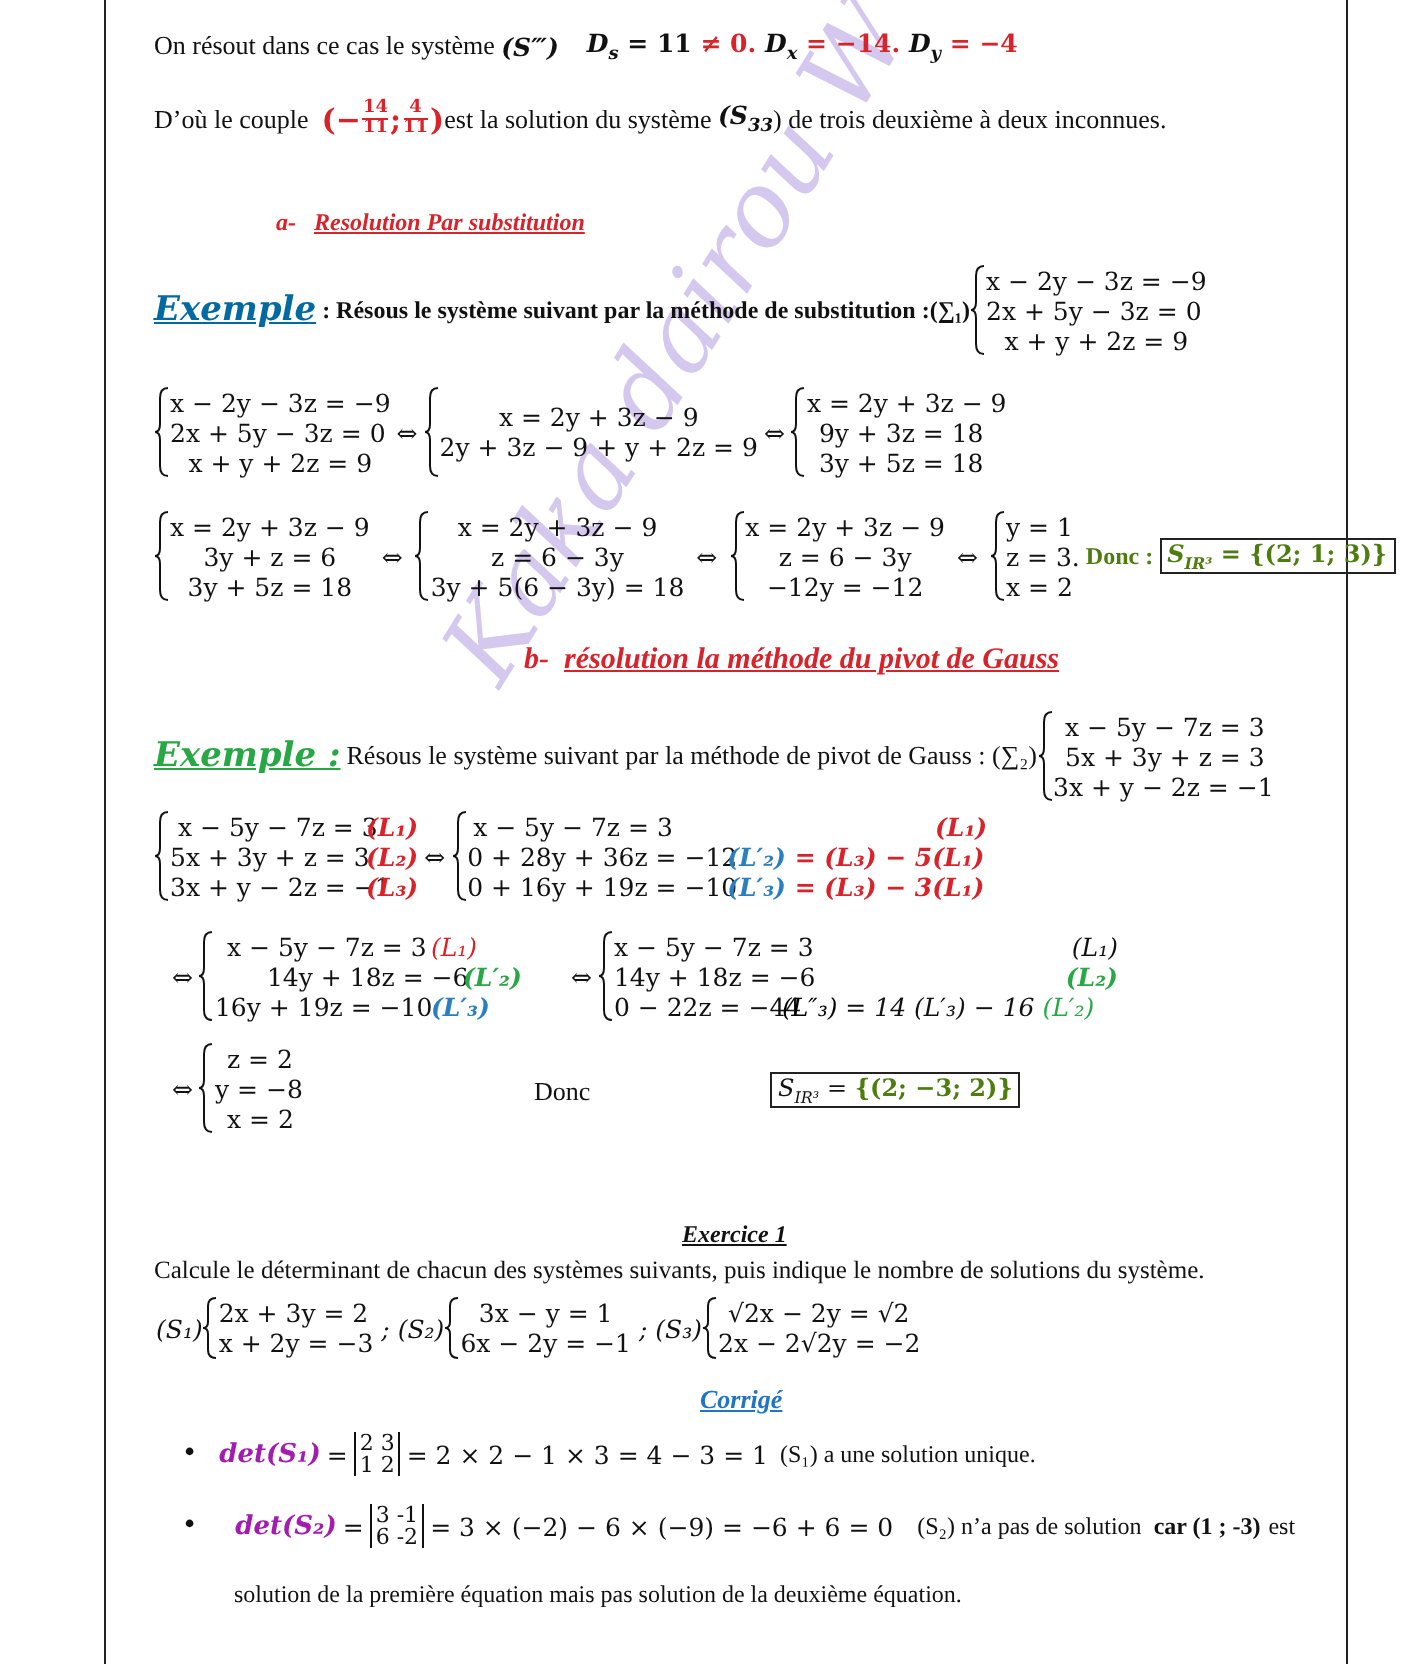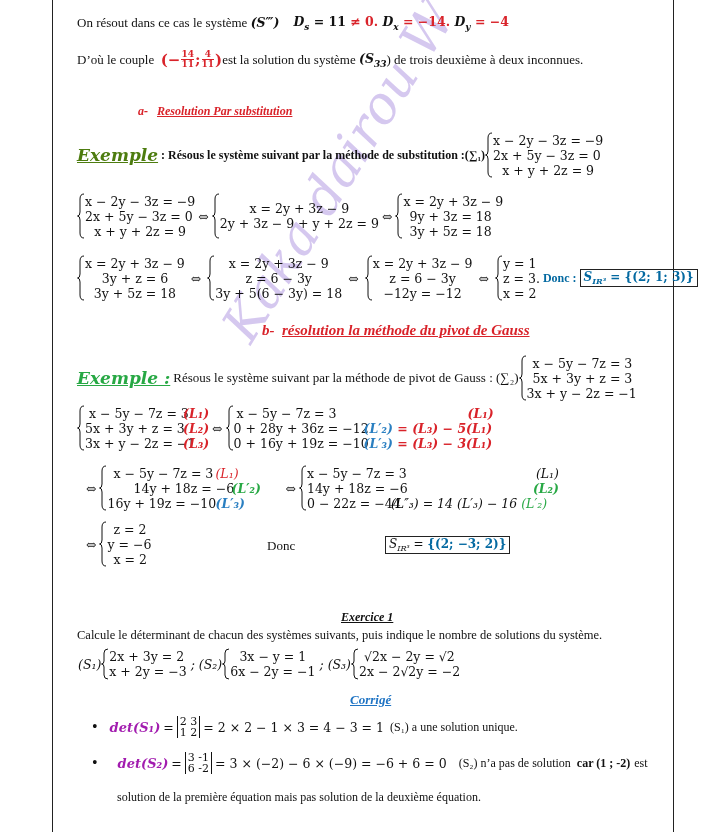--- a/index.html
+++ b/index.html
@@ -5,31 +5,31 @@
   html,body{margin:0;padding:0;background:#fff;}
   body{width:708px;height:832px;position:relative;overflow:hidden;font-family:"Liberation Serif",serif;color:#111;font-size:13px;}
   .page{position:absolute;left:52px;top:-2px;width:620px;height:840px;border-left:1.5px solid #222;border-right:1.5px solid #222;}
   .abs{position:absolute;white-space:nowrap;}
   .m{font-family:"DejaVu Serif","Liberation Serif",serif;font-size:12.5px;}
   .mi{font-style:italic;}
   .red{color:#d9232a;}
   .blue{color:#2a7fc1;}
   .green{color:#27a844;}
   .olive{color:#000000;}
-  .darkred{color:#0369a1;}
+  .darkred{color:#4d7c0f;}
   .b{font-weight:bold;}
   .sys{display:inline-flex;align-items:stretch;vertical-align:middle;}
   .brace{display:flex;align-items:center;font-size:0;}
   .brace svg{display:block;}
   .lines{display:flex;flex-direction:column;justify-content:center;line-height:15px;font-family:"DejaVu Serif",serif;font-size:12.5px;}
   .lines div{white-space:nowrap;}
   .c{text-align:center;}
   .title-red{color:#d9232a;font-weight:bold;font-style:italic;}
   .ul{text-decoration:underline;}
-  .ex-blue{color:#4d7c0f;font-style:italic;font-weight:bold;font-size:17px;font-family:"DejaVu Serif",serif;text-decoration:underline;}
+  .ex-blue{color:#0369a1;font-style:italic;font-weight:bold;font-size:17px;font-family:"DejaVu Serif",serif;text-decoration:underline;}
   .ex-green{color:#27a844;font-style:italic;font-weight:bold;font-size:17px;font-family:"DejaVu Serif",serif;text-decoration:underline;}
   .boxed{border:1.2px solid #222;padding:0 3px;}
   .watermark{position:absolute;left:210px;top:320px;color:#c8b6ea;font-family:"DejaVu Serif",serif;font-style:italic;font-size:52px;transform:rotate(-58deg);transform-origin:left top;opacity:0.75;white-space:nowrap;pointer-events:none;}
   .mat{display:inline-flex;flex-direction:column;border-left:1px solid #111;border-right:1px solid #111;padding:0 2px;line-height:11px;font-size:11px;vertical-align:middle;}
   .det{font-family:"DejaVu Serif",serif;font-weight:bold;font-style:italic;color:#a21caf;font-size:13px;}
   .bullet{font-size:16px;color:#111;}
 </style>
 </head>
 <body>
 
@@ -280,21 +280,21 @@
 <div class="abs" style="left:86px;top:521px;display:flex;align-items:center;">
   <span class="m" style="margin-right:3px;">⇔</span>
   <span class="sys">
     <span class="brace">
         <svg width="8" height="46" viewBox="0 0 8 46">
           <path d="M7 1 Q3 1 3 6 L3 19 Q3 23 0.5 23 Q3 23 3 27 L3 40 Q3 45 7 45" fill="none" stroke="#111" stroke-width="1"></path>
         </svg>
       </span>
     <span class="lines">
         <div style="padding-left:6px">z = 2</div>
-        <div>y = −6</div>
+        <div>y = −8</div>
         <div style="padding-left:6px">x = 2</div>
       </span>
   </span>
 </div>
 <div class="abs" style="left:267px;top:538px;text-align:center;">Donc</div>
 <div class="abs boxed m" style="left:385px;top:536px;font-size:12px;">
   <span class="mi">S</span><sub style="font-size:8px" class="mi">IR³</sub><span> = </span><span class="darkred b">{(2; −3; 2)}</span>
 </div>
 
 <div class="abs b mi ul" style="left:341px;top:610px;font-size:12px;">Exercice 1</div>
@@ -356,17 +356,17 @@
 <div class="abs" style="left:92px;top:752px;display:flex;align-items:center;">
   <span class="bullet">•</span>
   <span class="det" style="margin-left:20px;">det(S₂)</span>
   <span class="m" style="margin:0 3px;">=</span>
   <span class="mat m">
     <span><span>3</span> <span>-1</span></span>
     <span><span>6</span> <span>-2</span></span>
   </span>
   <span class="m" style="margin-left:3px;">= 3 × (−2) − 6 × (−9) = −6 + 6 = 0</span>
   <span style="margin-left:12px;font-size:12px;">(S₂) n’a pas de solution</span>
-  <span class="b" style="margin-left:6px;font-size:12px;">car (1 ; -2)</span>
+  <span class="b" style="margin-left:6px;font-size:12px;">car (1 ; -3)</span>
   <span style="margin-left:4px;font-size:12px;">est</span>
 </div>
 
 <div class="abs" style="left:117px;top:790px;font-size:12px;">solution  de la première  équation  mais  pas solution  de la deuxième  équation.</div>
 
 </body></html>

